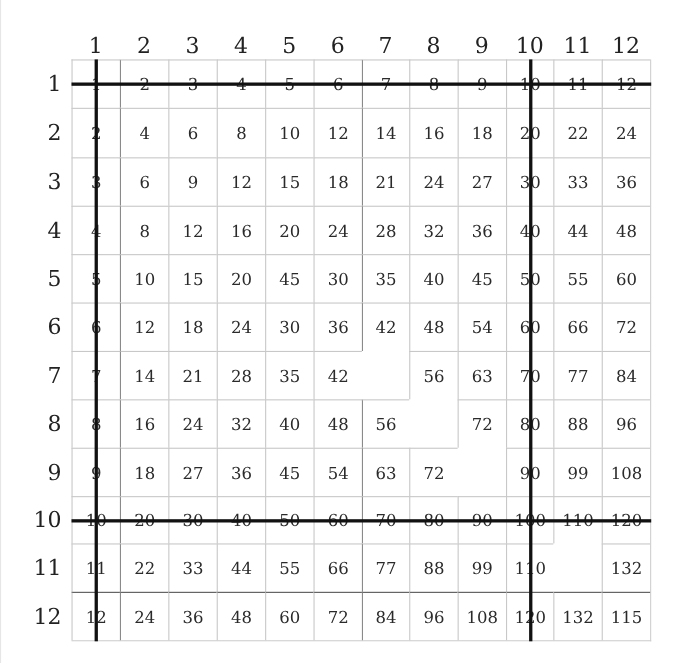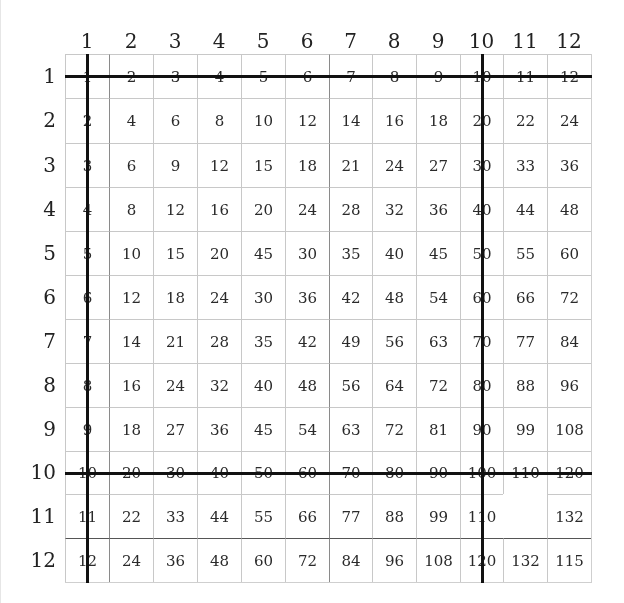--- a/index.html
+++ b/index.html
@@ -180,47 +180,44 @@
     <div class="cell" style="left: 351px; top: 221px; width: 44px; height: 44px;">54</div>
     <div class="cell" style="left: 395px; top: 221px; width: 43px; height: 44px;">60</div>
     <div class="cell" style="left: 438px; top: 221px; width: 44px; height: 44px;">66</div>
     <div class="cell" style="left: 482px; top: 221px; width: 44px; height: 44px;">72</div>
     <div class="cell" style="left: 0px; top: 265px; width: 44px; height: 44px;">7</div>
     <div class="cell dark-left" style="left: 44px; top: 265px; width: 44px; height: 44px;">14</div>
     <div class="cell" style="left: 88px; top: 265px; width: 44px; height: 44px;">21</div>
     <div class="cell" style="left: 132px; top: 265px; width: 44px; height: 44px;">28</div>
     <div class="cell" style="left: 176px; top: 265px; width: 44px; height: 44px;">35</div>
     <div class="cell" style="left: 220px; top: 265px; width: 44px; height: 44px;">42</div>
-    <div class="cell dark-left" style="left: 264px; top: 265px; width: 43px; height: 44px;">49</div>
     <div class="cell" style="left: 307px; top: 265px; width: 44px; height: 44px;">56</div>
     <div class="cell" style="left: 351px; top: 265px; width: 44px; height: 44px;">63</div>
     <div class="cell" style="left: 395px; top: 265px; width: 43px; height: 44px;">70</div>
     <div class="cell" style="left: 438px; top: 265px; width: 44px; height: 44px;">77</div>
     <div class="cell" style="left: 482px; top: 265px; width: 44px; height: 44px;">84</div>
     <div class="cell" style="left: 0px; top: 309px; width: 44px; height: 44px;">8</div>
     <div class="cell dark-left" style="left: 44px; top: 309px; width: 44px; height: 44px;">16</div>
     <div class="cell" style="left: 88px; top: 309px; width: 44px; height: 44px;">24</div>
     <div class="cell" style="left: 132px; top: 309px; width: 44px; height: 44px;">32</div>
     <div class="cell" style="left: 176px; top: 309px; width: 44px; height: 44px;">40</div>
     <div class="cell" style="left: 220px; top: 309px; width: 44px; height: 44px;">48</div>
     <div class="cell dark-left" style="left: 264px; top: 309px; width: 43px; height: 44px;">56</div>
-    <div class="cell" style="left: 307px; top: 309px; width: 44px; height: 44px;">64</div>
     <div class="cell" style="left: 351px; top: 309px; width: 44px; height: 44px;">72</div>
     <div class="cell" style="left: 395px; top: 309px; width: 43px; height: 44px;">80</div>
     <div class="cell" style="left: 438px; top: 309px; width: 44px; height: 44px;">88</div>
     <div class="cell" style="left: 482px; top: 309px; width: 44px; height: 44px;">96</div>
     <div class="cell" style="left: 0px; top: 353px; width: 44px; height: 44px;">9</div>
     <div class="cell dark-left" style="left: 44px; top: 353px; width: 44px; height: 44px;">18</div>
     <div class="cell" style="left: 88px; top: 353px; width: 44px; height: 44px;">27</div>
     <div class="cell" style="left: 132px; top: 353px; width: 44px; height: 44px;">36</div>
     <div class="cell" style="left: 176px; top: 353px; width: 44px; height: 44px;">45</div>
     <div class="cell" style="left: 220px; top: 353px; width: 44px; height: 44px;">54</div>
     <div class="cell dark-left" style="left: 264px; top: 353px; width: 43px; height: 44px;">63</div>
     <div class="cell" style="left: 307px; top: 353px; width: 44px; height: 44px;">72</div>
-    <div class="cell" style="left: 351px; top: 353px; width: 44px; height: 44px;">81</div>
     <div class="cell" style="left: 395px; top: 353px; width: 43px; height: 44px;">90</div>
     <div class="cell" style="left: 438px; top: 353px; width: 44px; height: 44px;">99</div>
     <div class="cell" style="left: 482px; top: 353px; width: 44px; height: 44px;">108</div>
     <div class="cell" style="left: 0px; top: 397px; width: 44px; height: 43px;">10</div>
     <div class="cell dark-left" style="left: 44px; top: 397px; width: 44px; height: 43px;">20</div>
     <div class="cell" style="left: 88px; top: 397px; width: 44px; height: 43px;">30</div>
     <div class="cell" style="left: 132px; top: 397px; width: 44px; height: 43px;">40</div>
     <div class="cell" style="left: 176px; top: 397px; width: 44px; height: 43px;">50</div>
     <div class="cell" style="left: 220px; top: 397px; width: 44px; height: 43px;">60</div>
     <div class="cell dark-left" style="left: 264px; top: 397px; width: 43px; height: 43px;">70</div>

